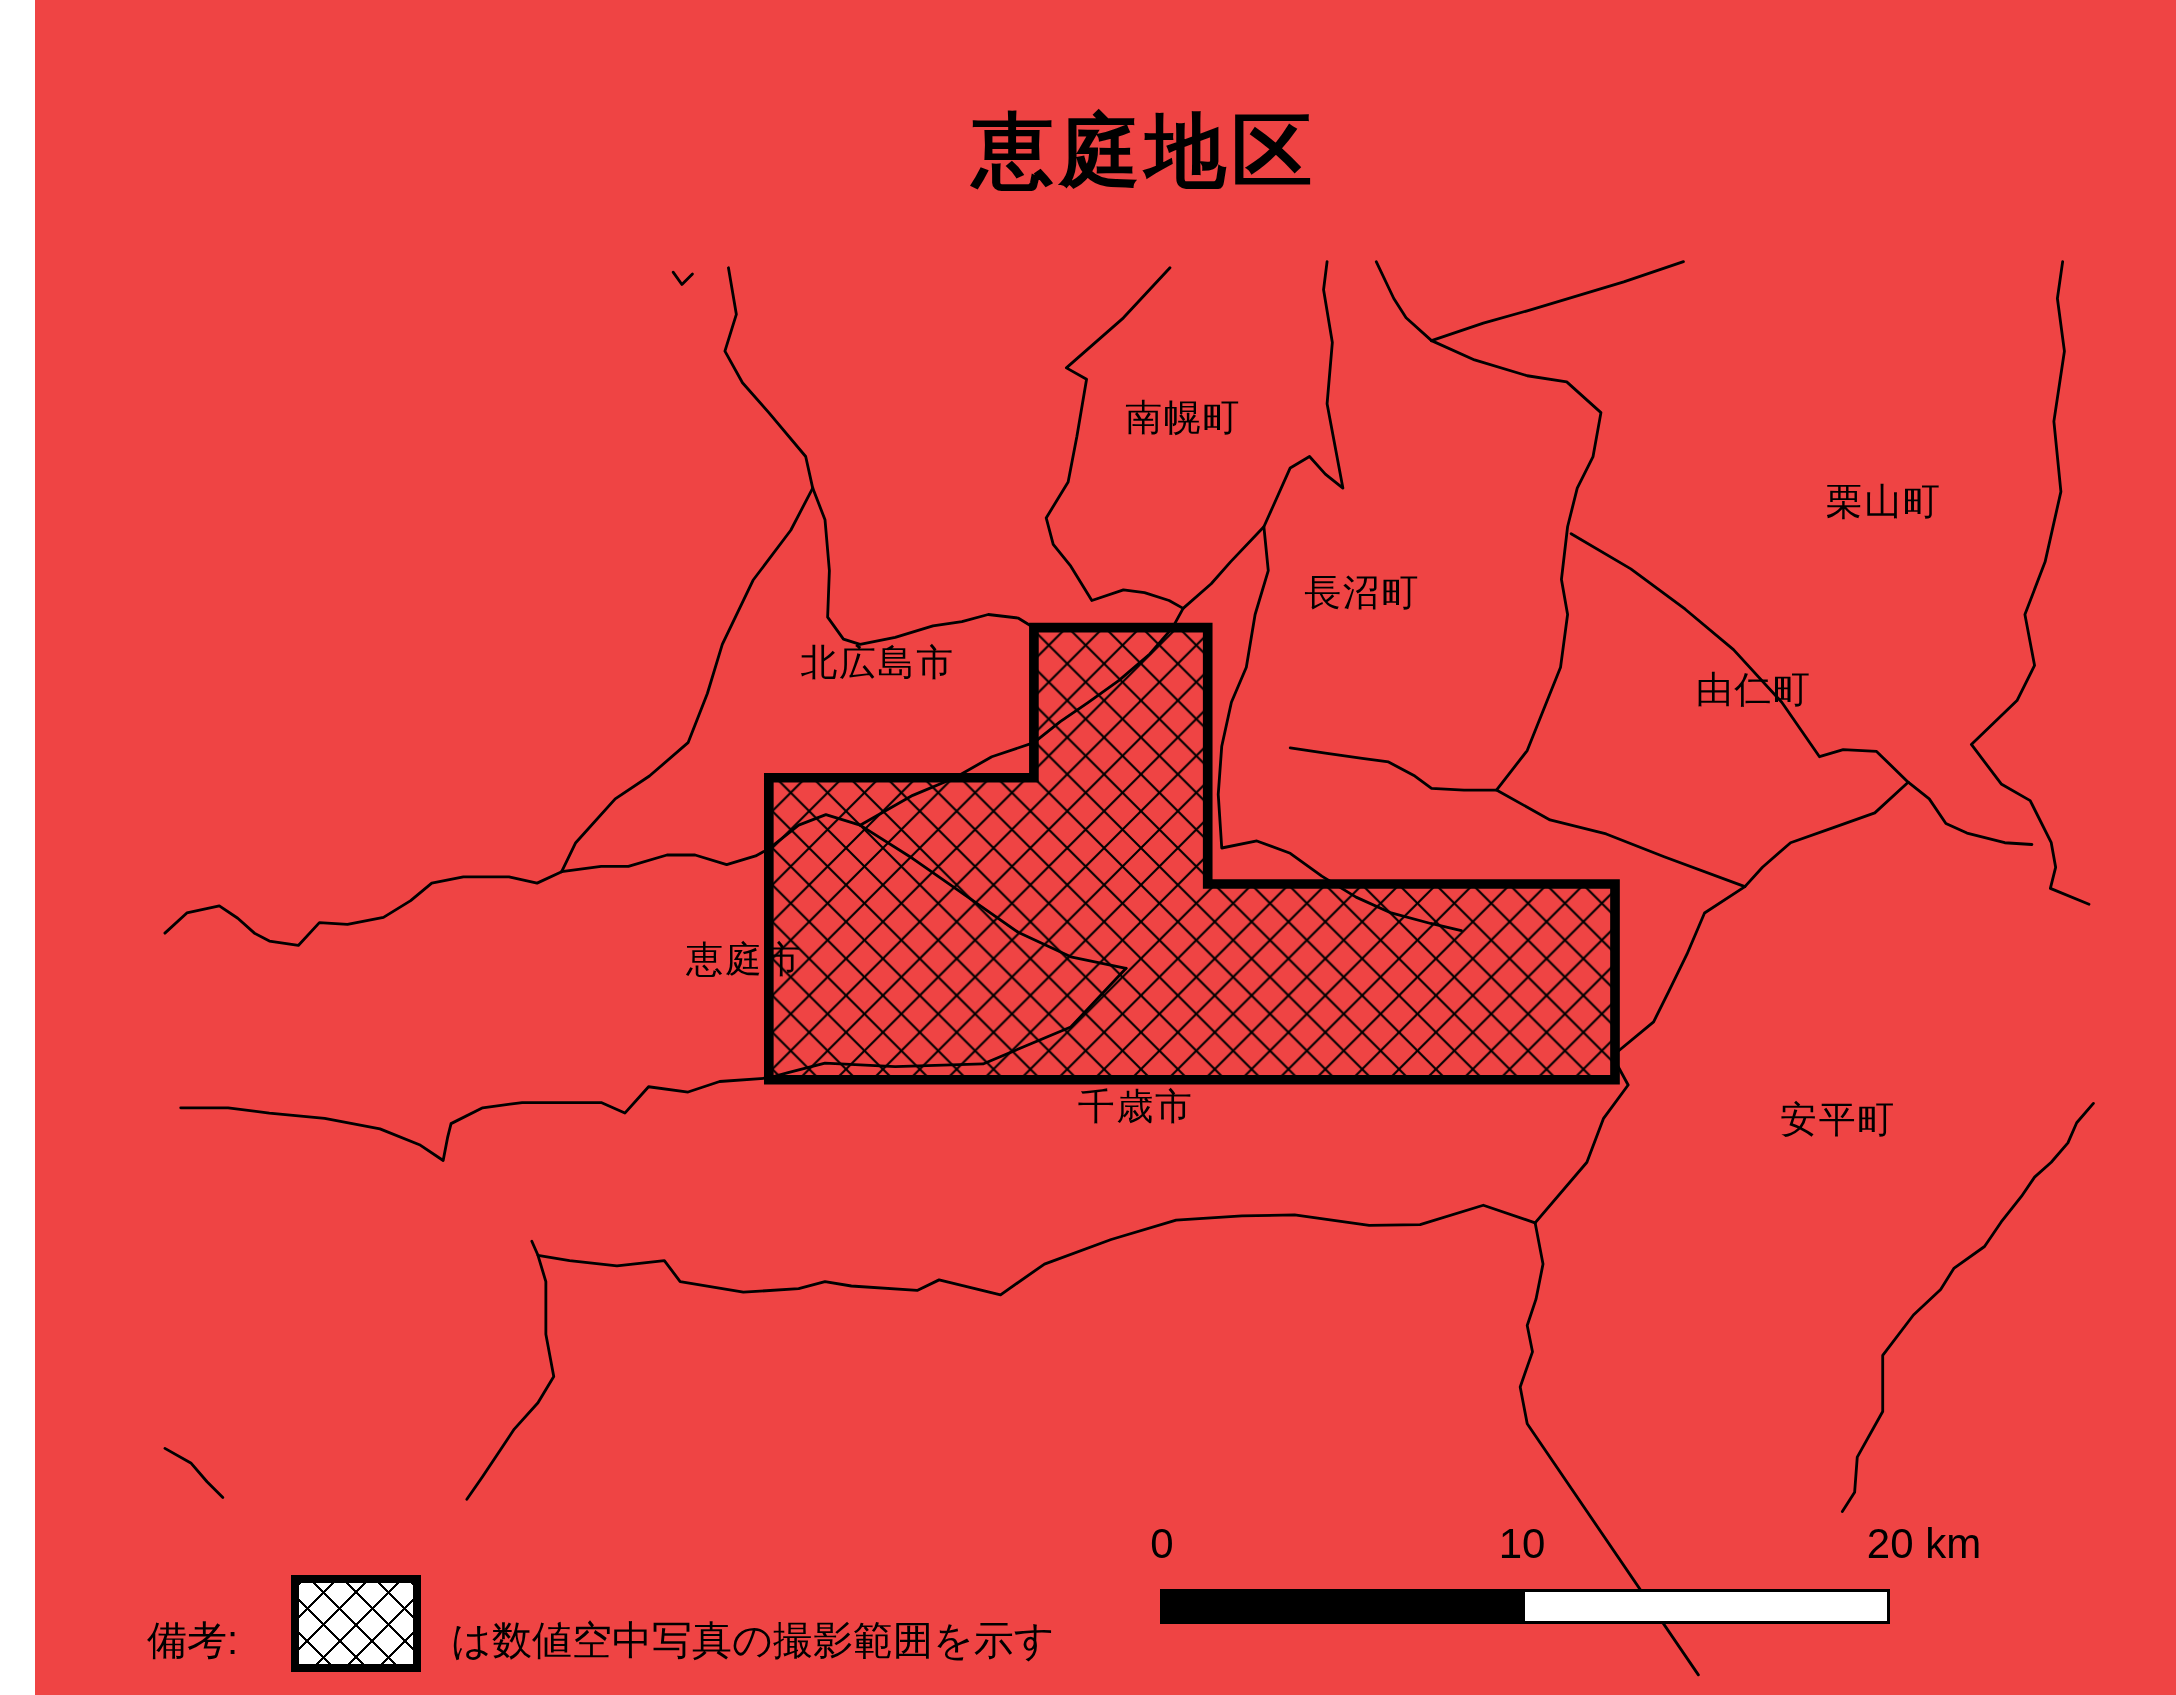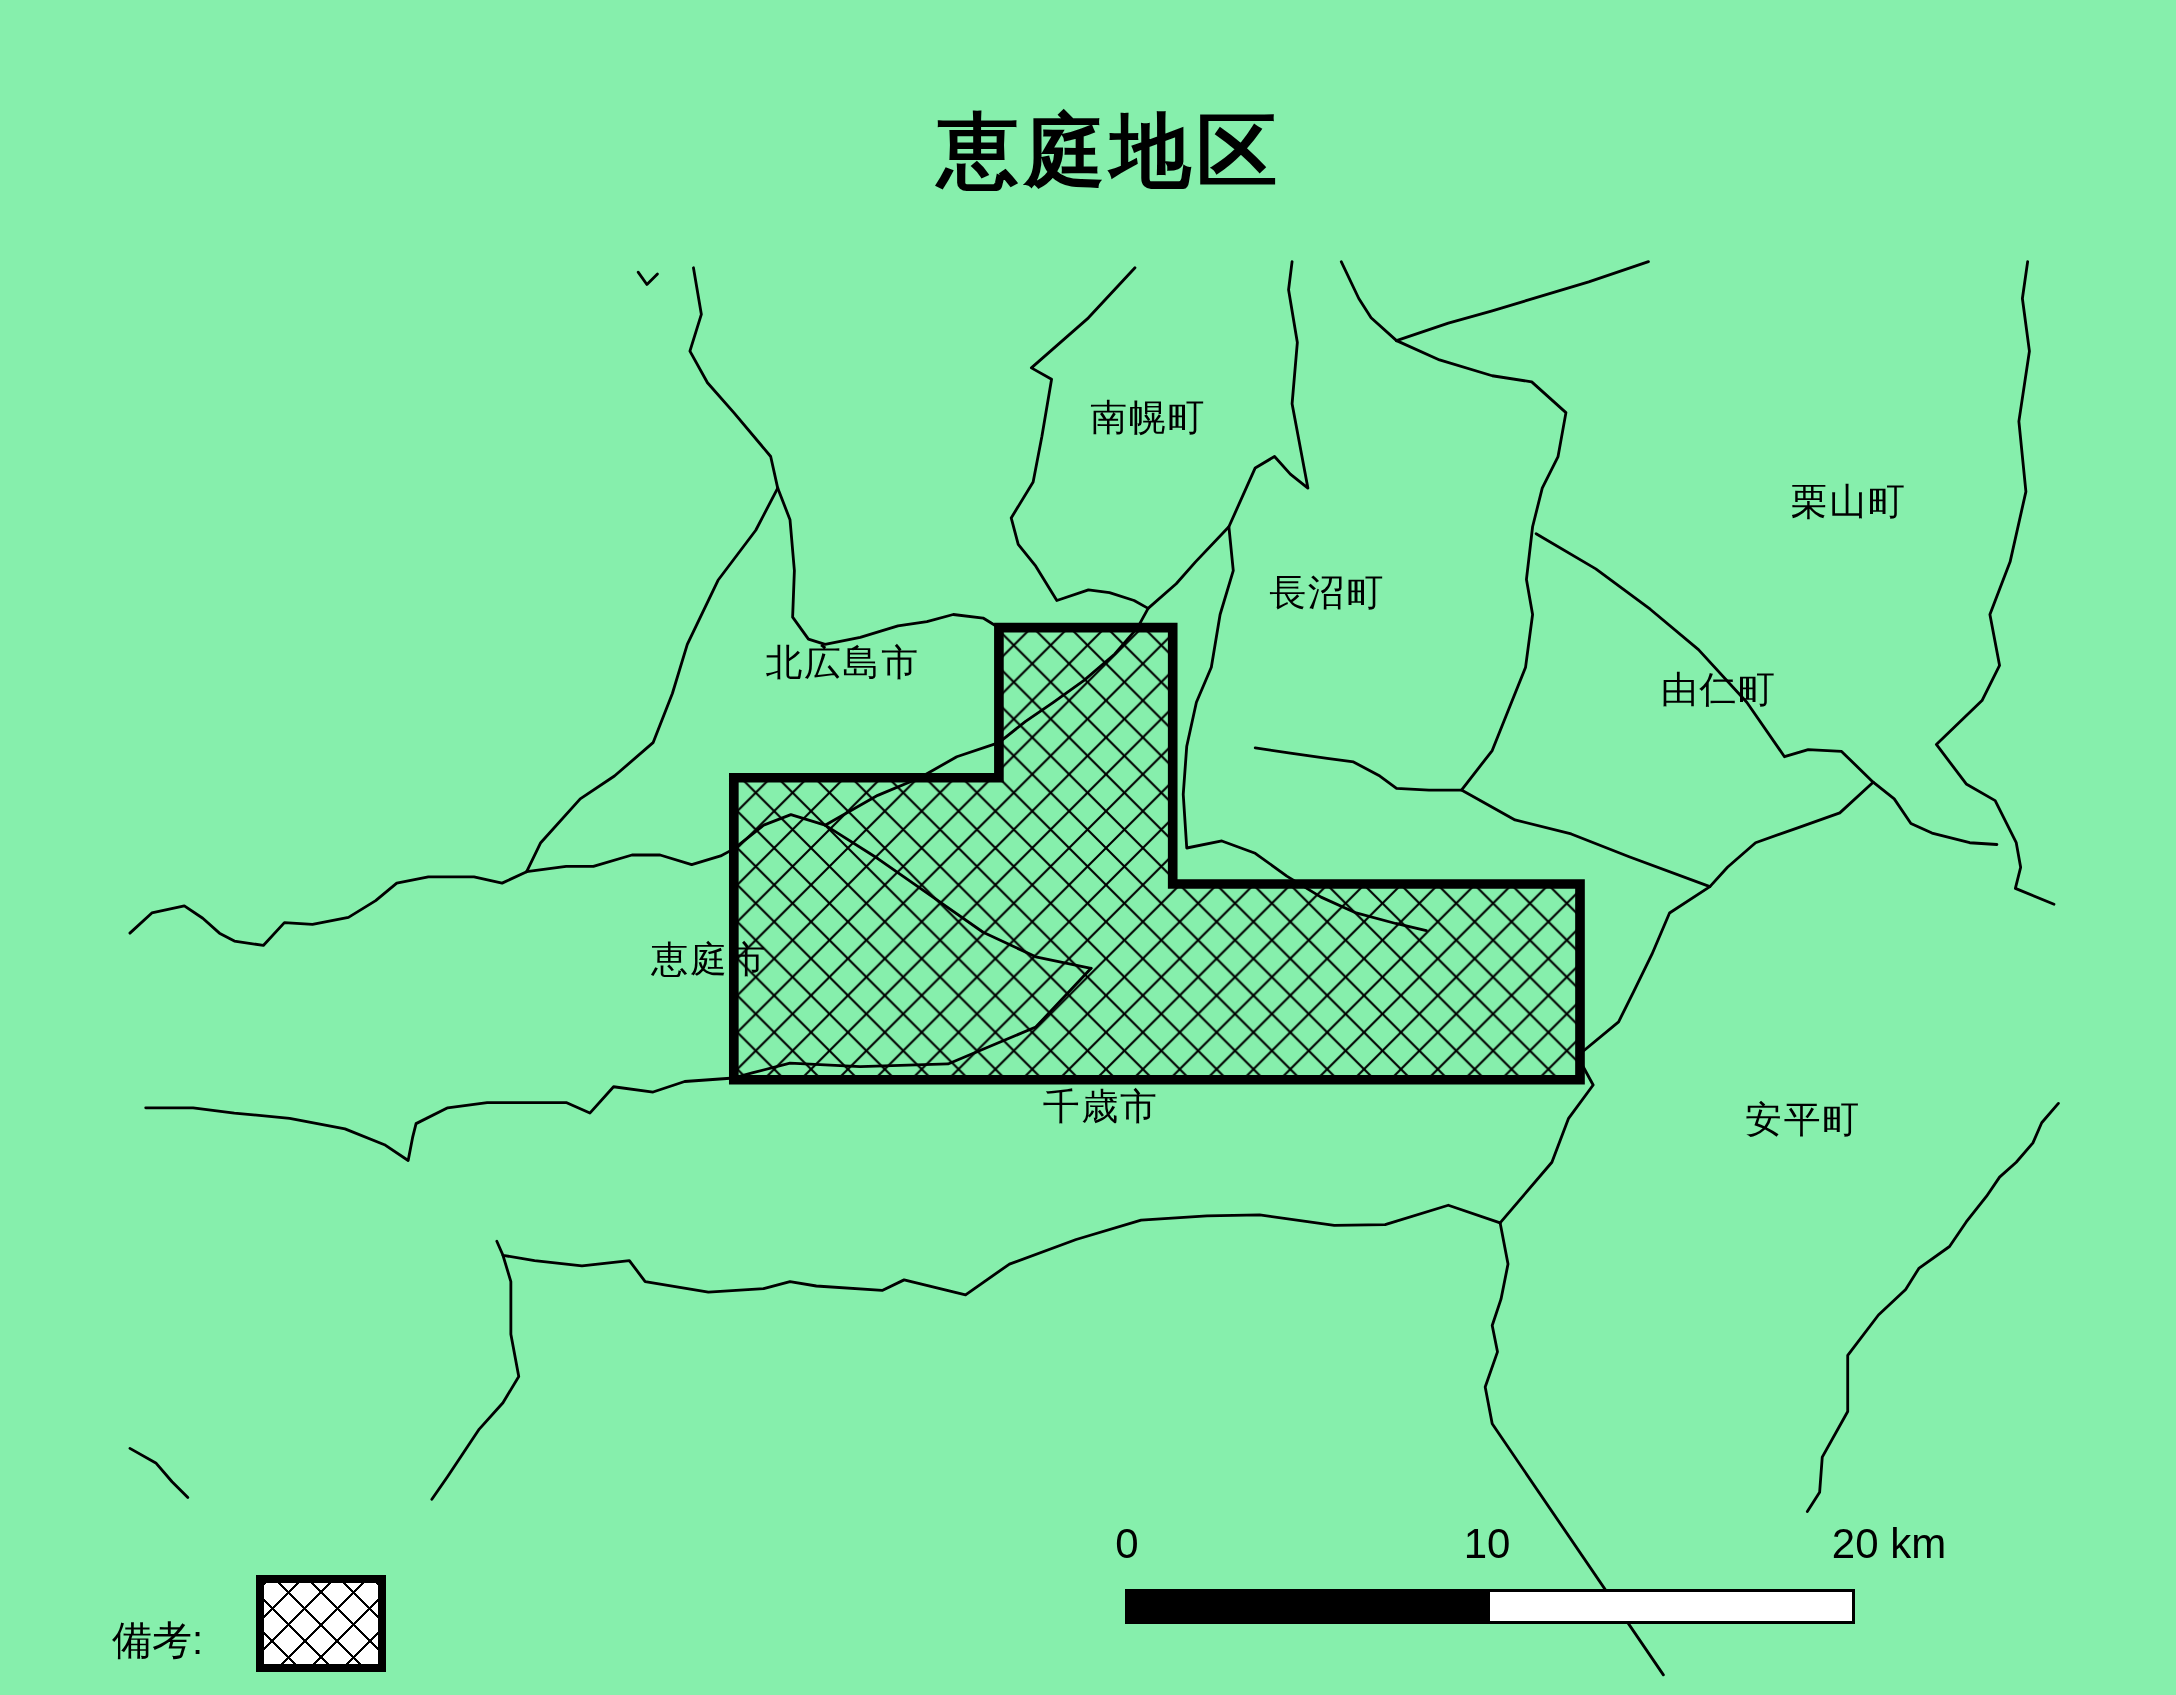--- a/index.html
+++ b/index.html
@@ -1,20 +1,20 @@
 <!DOCTYPE html>
 <html style="font-size:14px"><head>
 <meta charset="utf-8">
 <style>
   html,body{margin:0;padding:0;background:#ffffff;}
   body{
     width:2176px;height:1696px;position:relative;overflow:hidden;
     font-family:"Liberation Sans",sans-serif;color:#000;
   }
-  .stage{position:absolute;inset:0;background:#86efac;}
+  .stage{position:absolute;inset:0;background:#ef4444;margin-left:35px;}
   svg.map{position:absolute;left:0;top:0;width:2176px;height:1696px;}
   .boundary{fill:none;stroke:#000;stroke-width:3.2;stroke-linejoin:round;stroke-linecap:round;}
   .coverage{fill:url(#xhatch);stroke:#000;stroke-width:11;stroke-linejoin:miter;}
   .maplabel{font-size:42px;font-weight:500;fill:#000;text-anchor:middle;letter-spacing:2px;}
   .title{
     position:absolute;left:1110px;top:98px;transform:translateX(-50%);
     font-size:81px;font-weight:600;letter-spacing:5.3px;white-space:nowrap;
   }
   .legend-label{position:absolute;left:112px;top:1613px;font-size:40px;font-weight:500;white-space:nowrap;}
   .legend-swatch{
@@ -87,20 +87,21 @@
       <text class="maplabel" x="960" y="769">北広島市</text>
       <text class="maplabel" x="1958" y="800">由仁町</text>
       <text class="maplabel" x="808" y="1107">恵庭市</text>
       <text class="maplabel" x="1254" y="1275">千歳市</text>
       <text class="maplabel" x="2054" y="1289">安平町</text>
     </g>
   </svg>
 
   <div class="legend-label">備考:</div>
   <div class="legend-swatch"></div>
+  <div class="legend-text">は数値空中写真の撮影範囲を示す</div>
 
   <div class="scale-tick tick-0">0</div>
   <div class="scale-tick tick-10">10</div>
   <div class="scale-tick tick-20">20 km</div>
   <div class="scale-bar">
     <div class="scale-half filled"></div>
     <div class="scale-half empty"></div>
   </div>
 
 </div>

